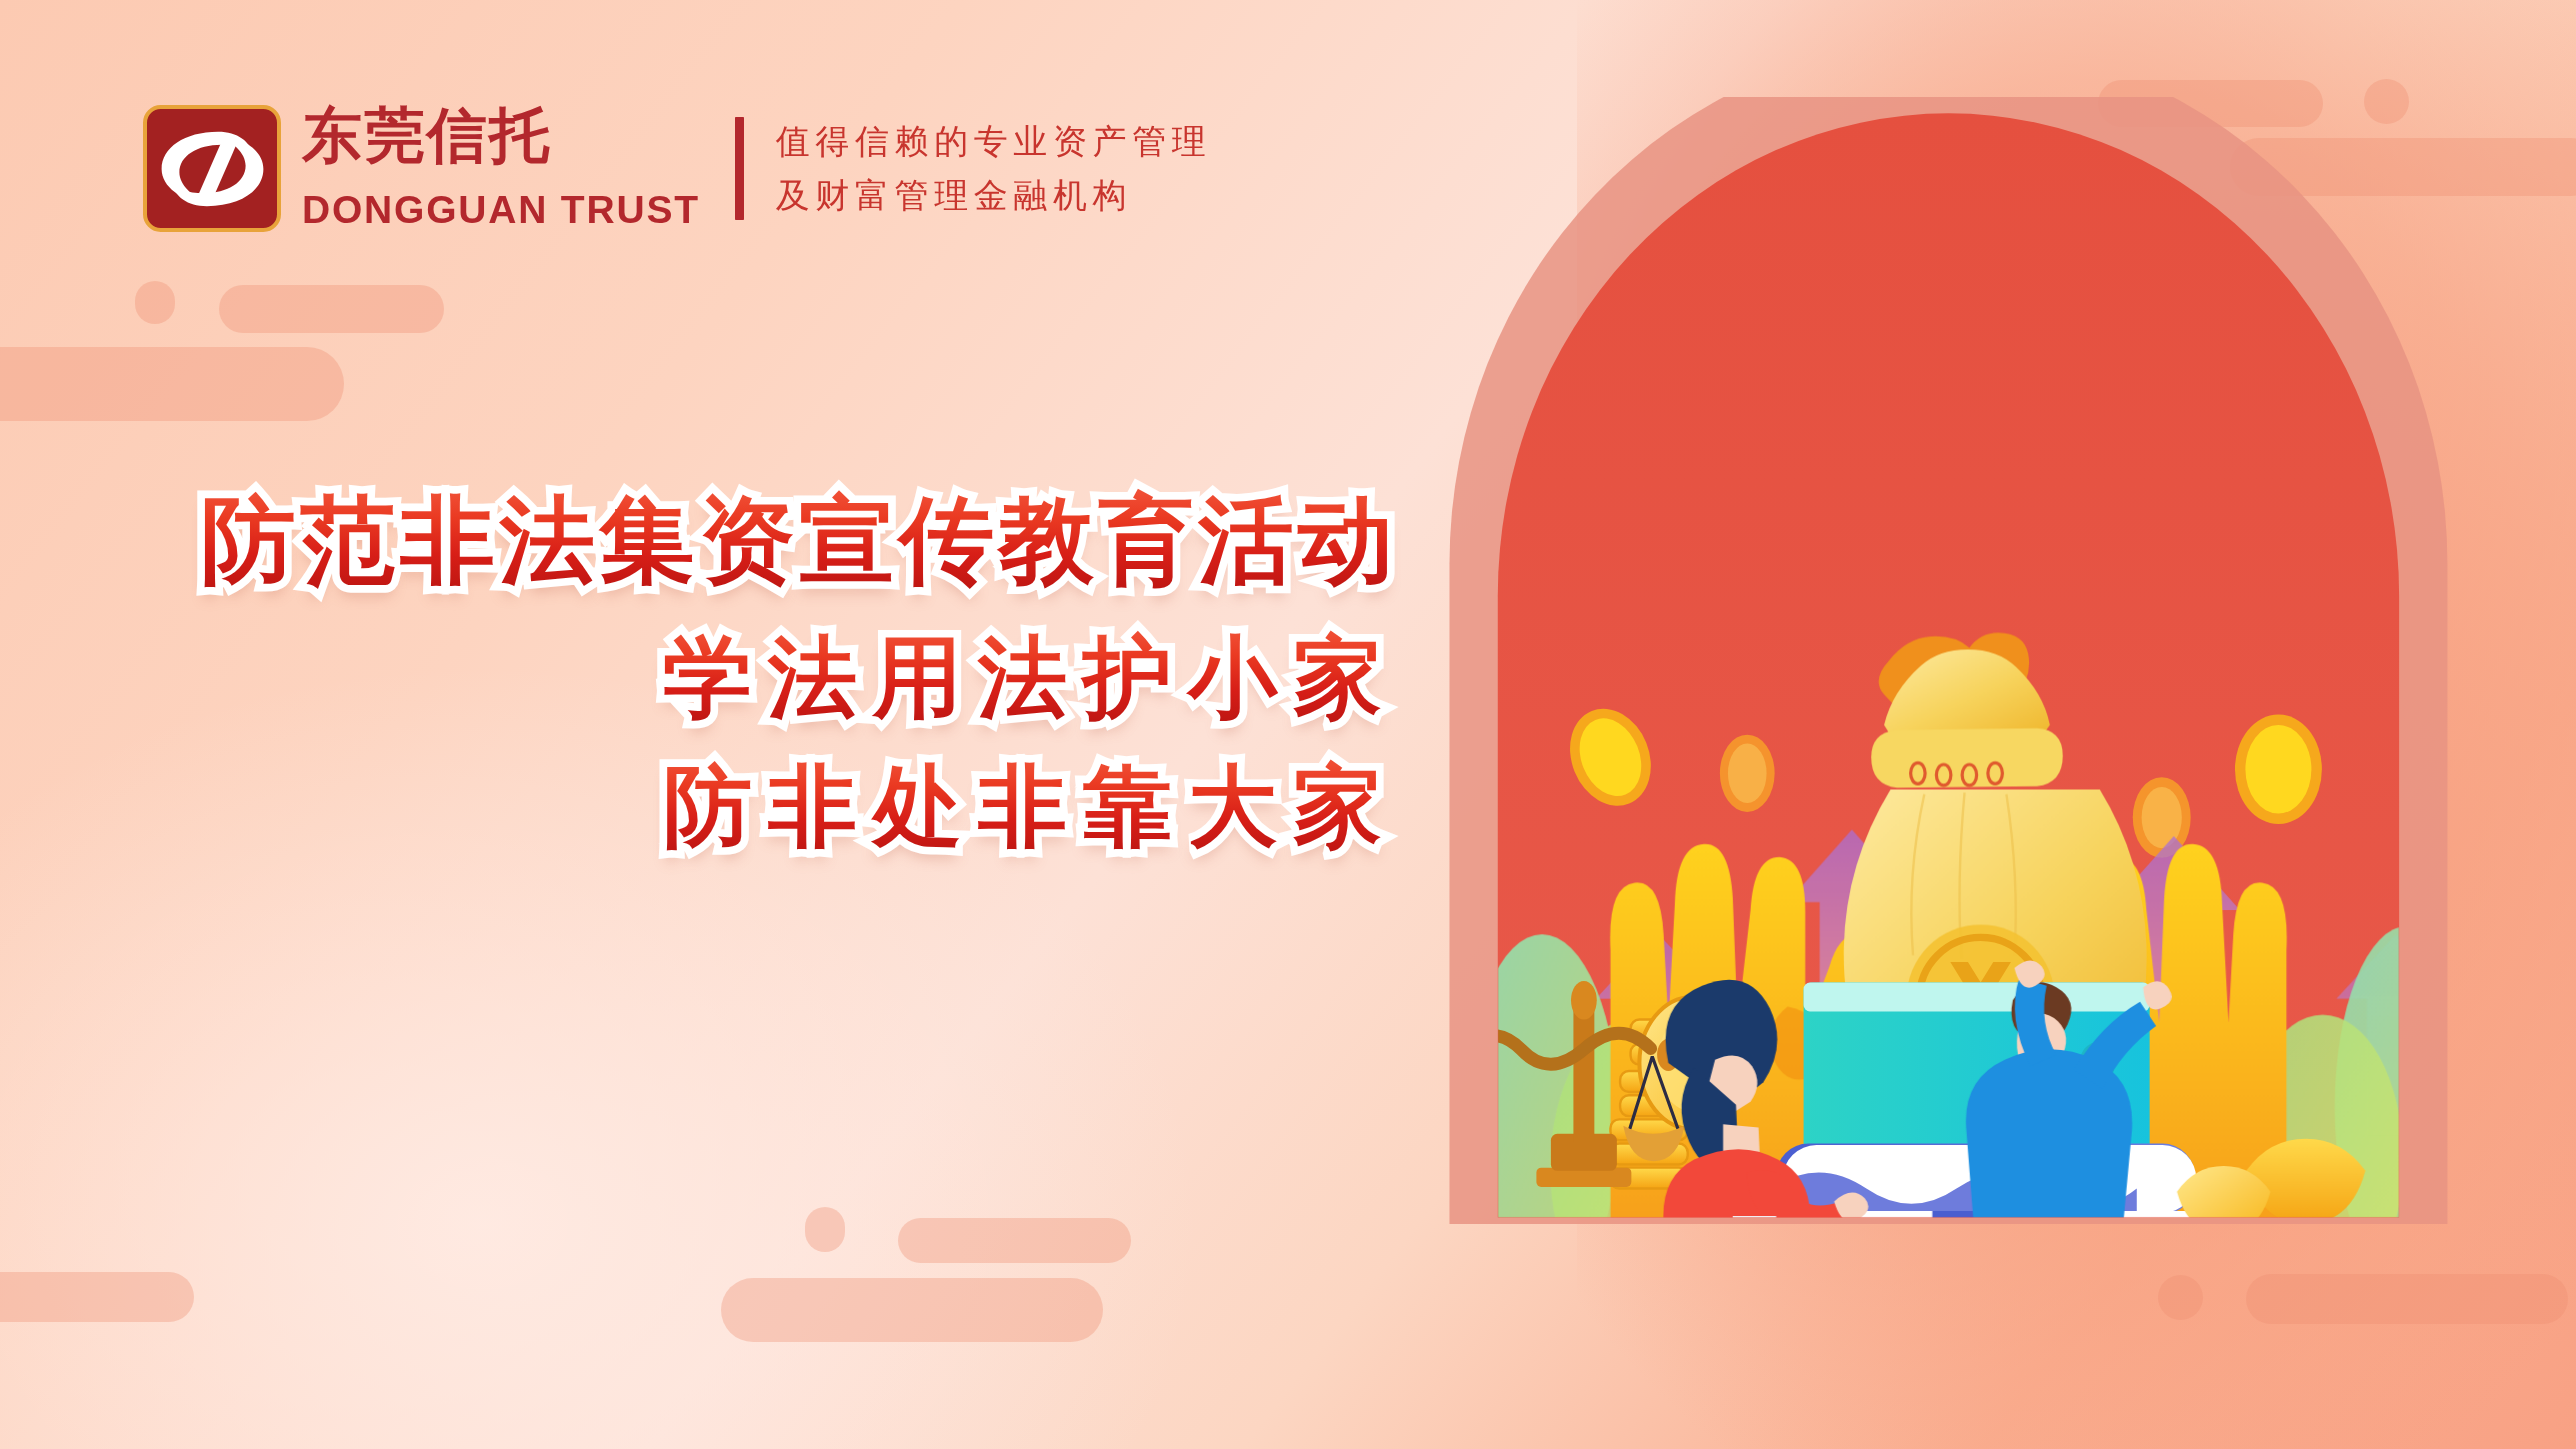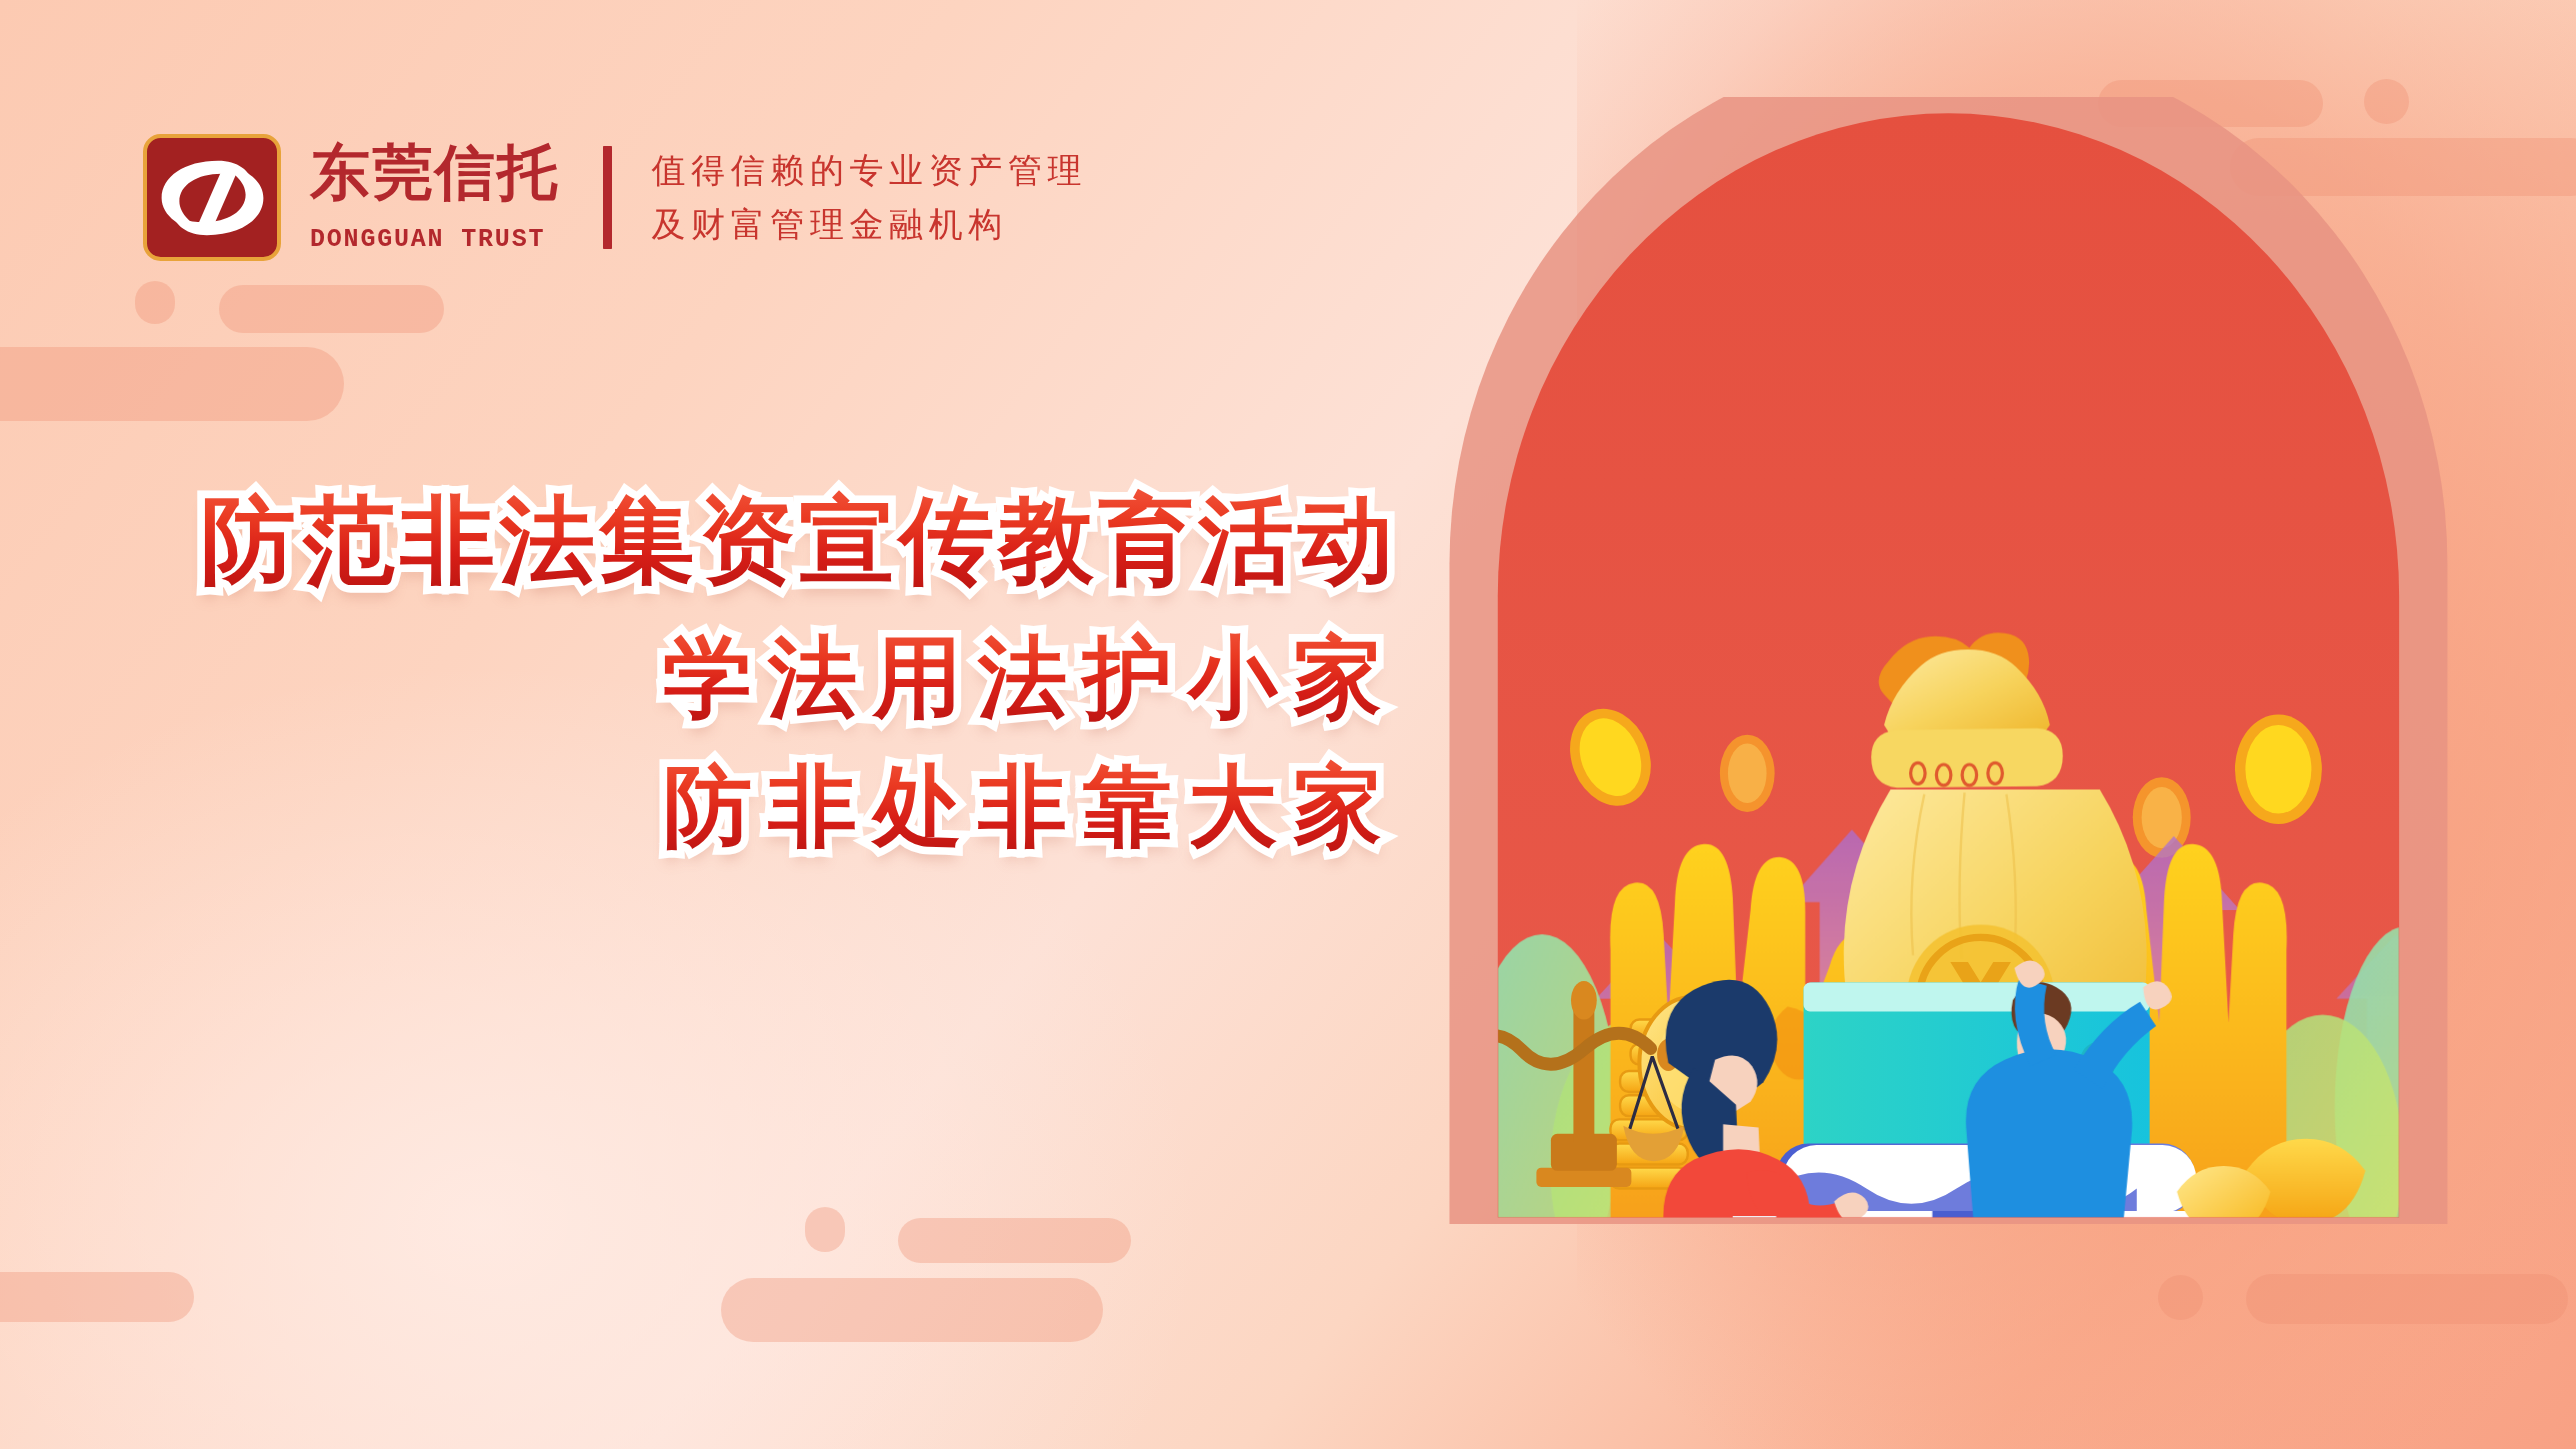--- a/index.html
+++ b/index.html
@@ -36,41 +36,41 @@
     background:radial-gradient(ellipse at 50% 50%, rgba(255,236,229,.85) 0%, rgba(255,236,229,0) 70%);
   }
 
   
   .deco{ position:absolute; }
   .pill{ position:absolute; background:rgba(236,142,112,.34); border-radius:804px; }
   .dot{ position:absolute; background:rgba(236,142,112,.34); border-radius:804px; }
 
   
   #logo-block{
-    position:absolute; left:143px; top:134px;
-    display:flex; align-items:center; gap:8px;
+    position:absolute; left:143px; top:105px;
+    display:flex; align-items:center; gap:0;
   }
   #logo-mark{
     width:138px; height:127px; border-radius:17.7px;
     background:#A32121; border:4px solid #E8A33A;
     display:flex; align-items:center; justify-content:center;
     flex:none;
   }
   #logo-mark svg{ width:105px; height:84px; display:block; }
   #logo-words{ margin-left:21px; flex:none; }
   #logo-cn{
     font-size:60px; font-weight:bold; color:#B3282D;
     letter-spacing:2.4px; line-height:1.0;
     font-family:"DejaVu Sans","Liberation Sans",sans-serif;
     white-space:nowrap;
   }
   #logo-en{
-    font-size:25px; font-weight:bold; color:#B3282D;
+    font-size:39px; font-weight:bold; color:#B3282D;
     letter-spacing:1.8px; margin-top:23px; white-space:nowrap;
-    font-family:Liberation Mono, monospace;
+    font-family:Liberation Sans, sans-serif;
   }
   #logo-divider{
     width:8.9px; height:103px; background:#B3282D;
     margin-left:35px; margin-right:32px; flex:none; border-radius:0.8px;
   }
   #tagline{ flex:none; }
   #tagline div{
     font-size:34px; font-weight:normal; color:#C8352E;
     letter-spacing:5.6px; line-height:1.58; white-space:nowrap;
     font-family:"DejaVu Sans","Liberation Sans",sans-serif;

